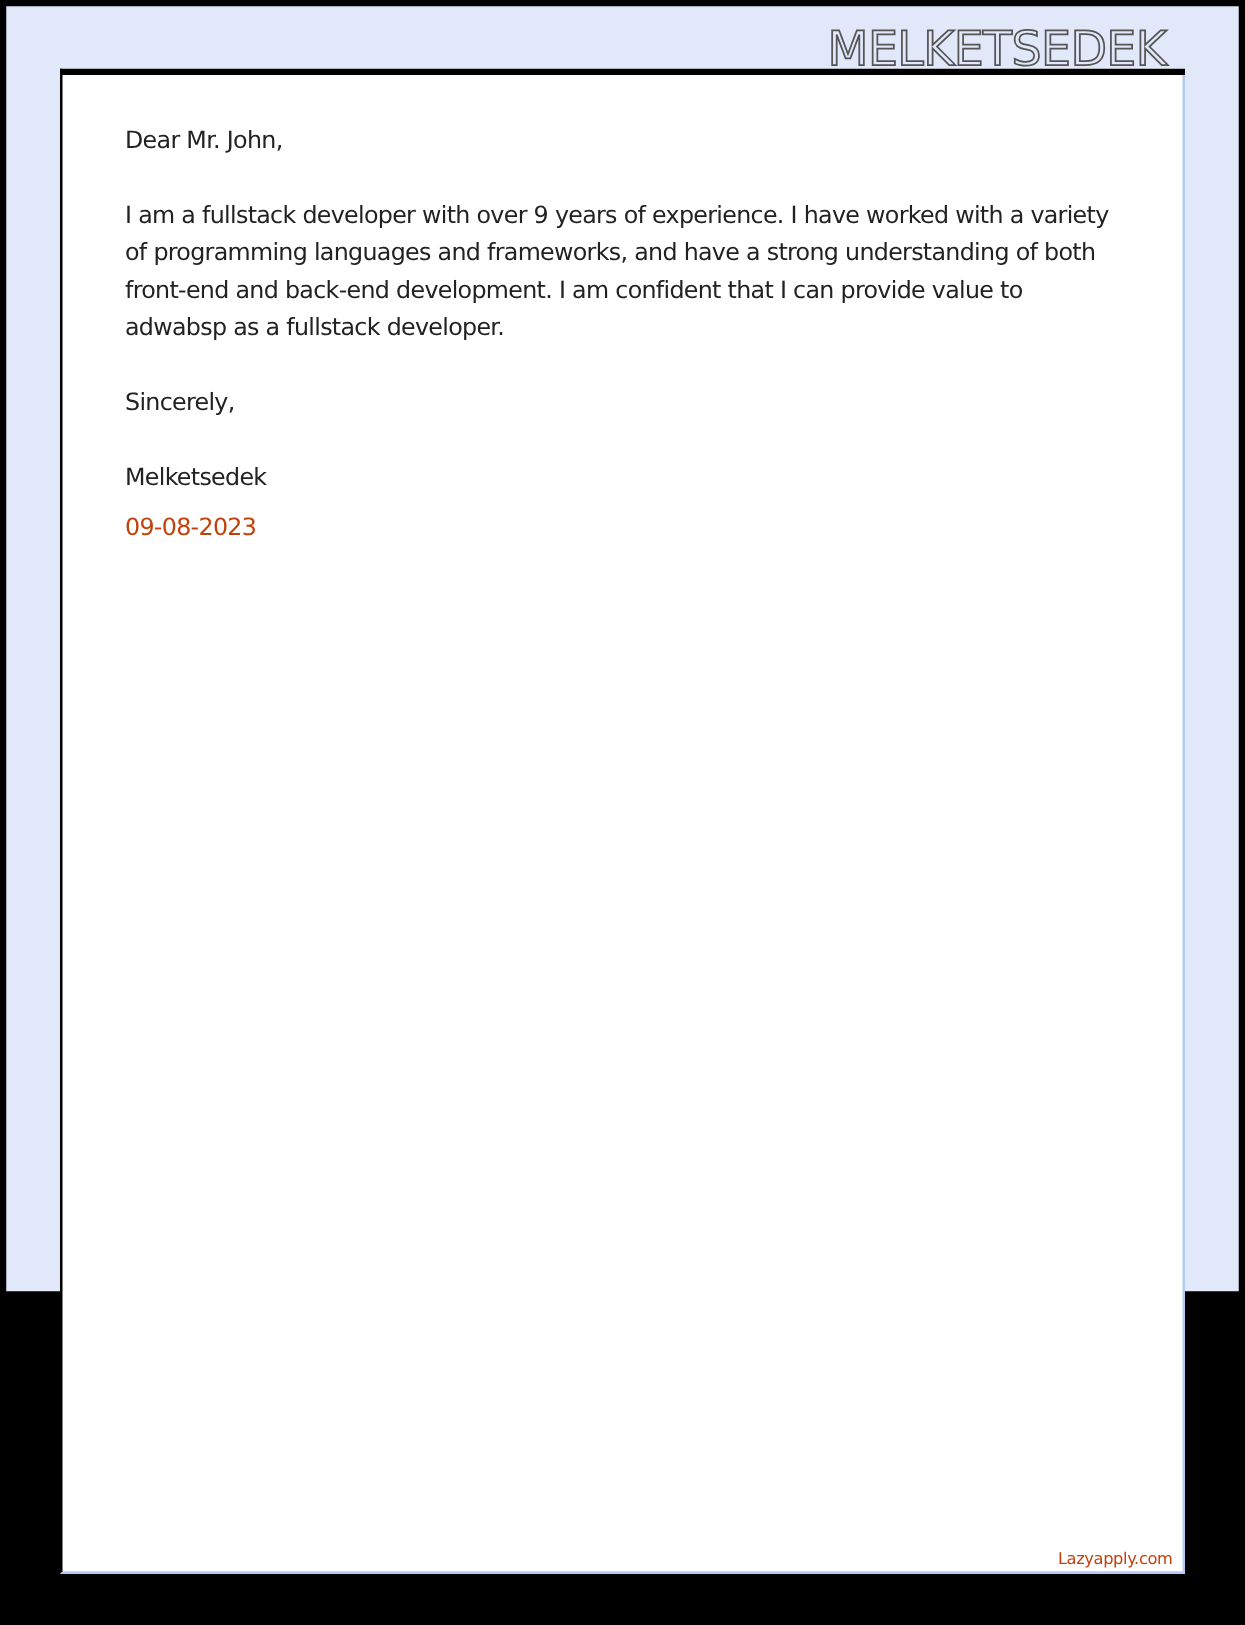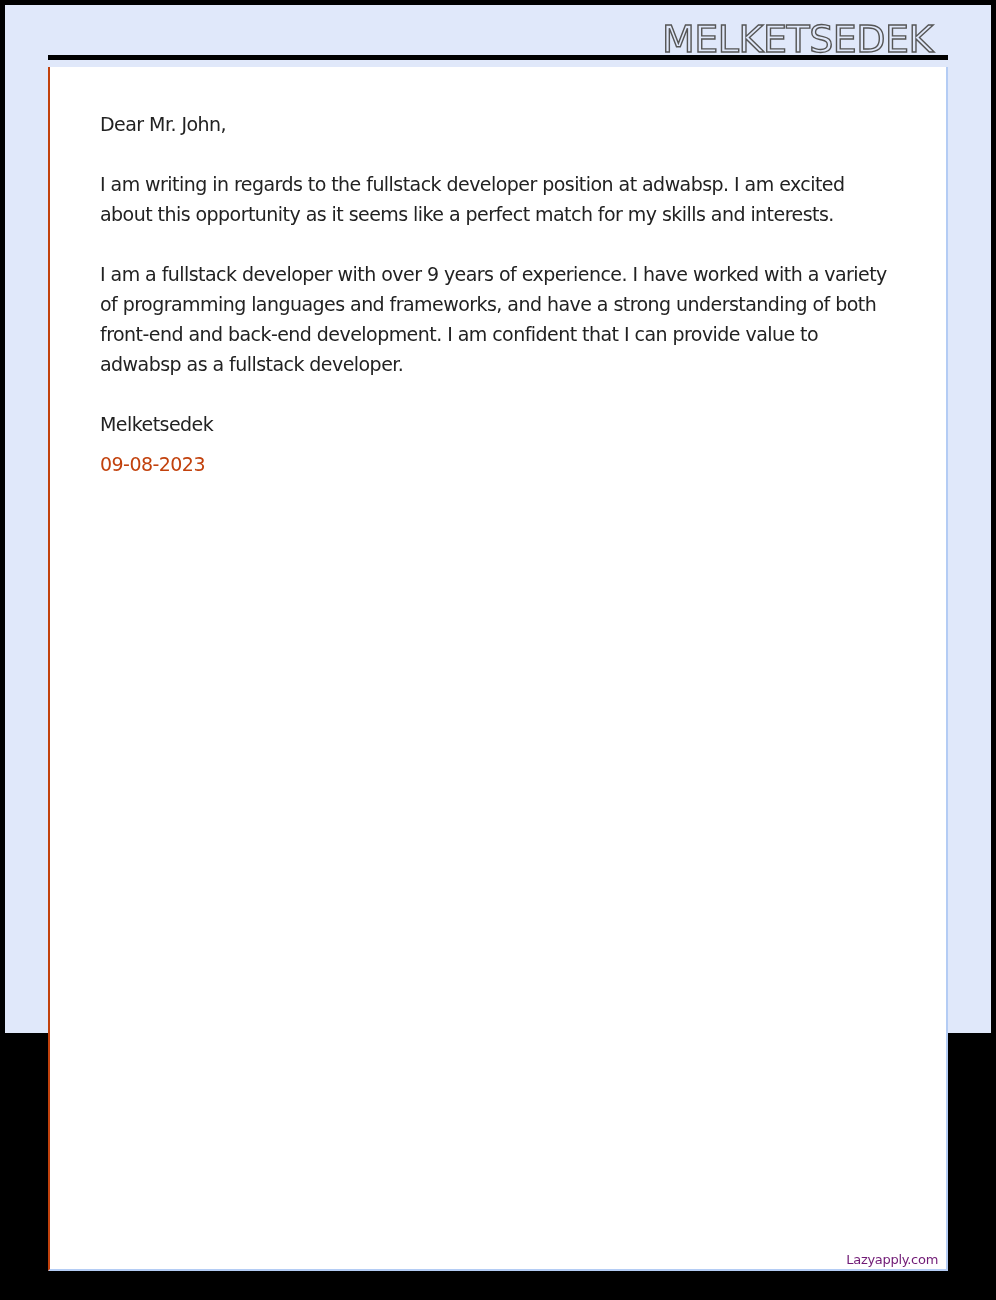--- a/index.html
+++ b/index.html
@@ -35,25 +35,24 @@
       margin: 0;
       white-space: nowrap;
     }
     .page {
       position: absolute;
       left: 43px;
       top: 50px;
       width: 896px;
       height: 1202px;
       background: #ffffff;
-      border-left: 2px solid #c2410c;
+      border-left: 2px solid #000000;
       border-right: 2px solid #b4ccf4;
       border-bottom: 2px solid #b4ccf4;
       border-top: none;
-      margin-top: 12px;
     }
     .top-rule {
       position: absolute;
       left: 43px;
       top: 50px;
       width: 900px;
       height: 5px;
       background: #000;
     }
     .letter {
@@ -74,35 +73,35 @@
     }
     .letter .date {
       color: #c2410c;
       margin: 0;
     }
     .footer-credit {
       position: absolute;
       right: 8px;
       bottom: 2px;
       font-size: 13px;
-      color: #701a75;
+      color: #c2410c;
       letter-spacing: -0.3px;
     }
   </style>
 </head>
 <body>
 
 <div class="frame">
   <h1 class="title">MELKETSEDEK</h1>
 
   <div class="page">
     <div class="letter">
       <p>Dear Mr. John,</p>
-      <p>I am writing in regards to the fullstack developer position at adwabsp. I am excited about this opportunity as it seems like a perfect match for my skills and interests.</p>
       <p>I am a fullstack developer with over 9 years of experience. I have worked with a variety of programming languages and frameworks, and have a strong understanding of both front-end and back-end development. I am confident that I can provide value to adwabsp as a fullstack developer.</p>
+      <p>Sincerely,</p>
       <p class="signature">Melketsedek</p>
       <p class="date">09-08-2023</p>
     </div>
     <div class="footer-credit">Lazyapply.com</div>
   </div>
 
   <div class="top-rule"></div>
 </div>
 
 </body></html>

